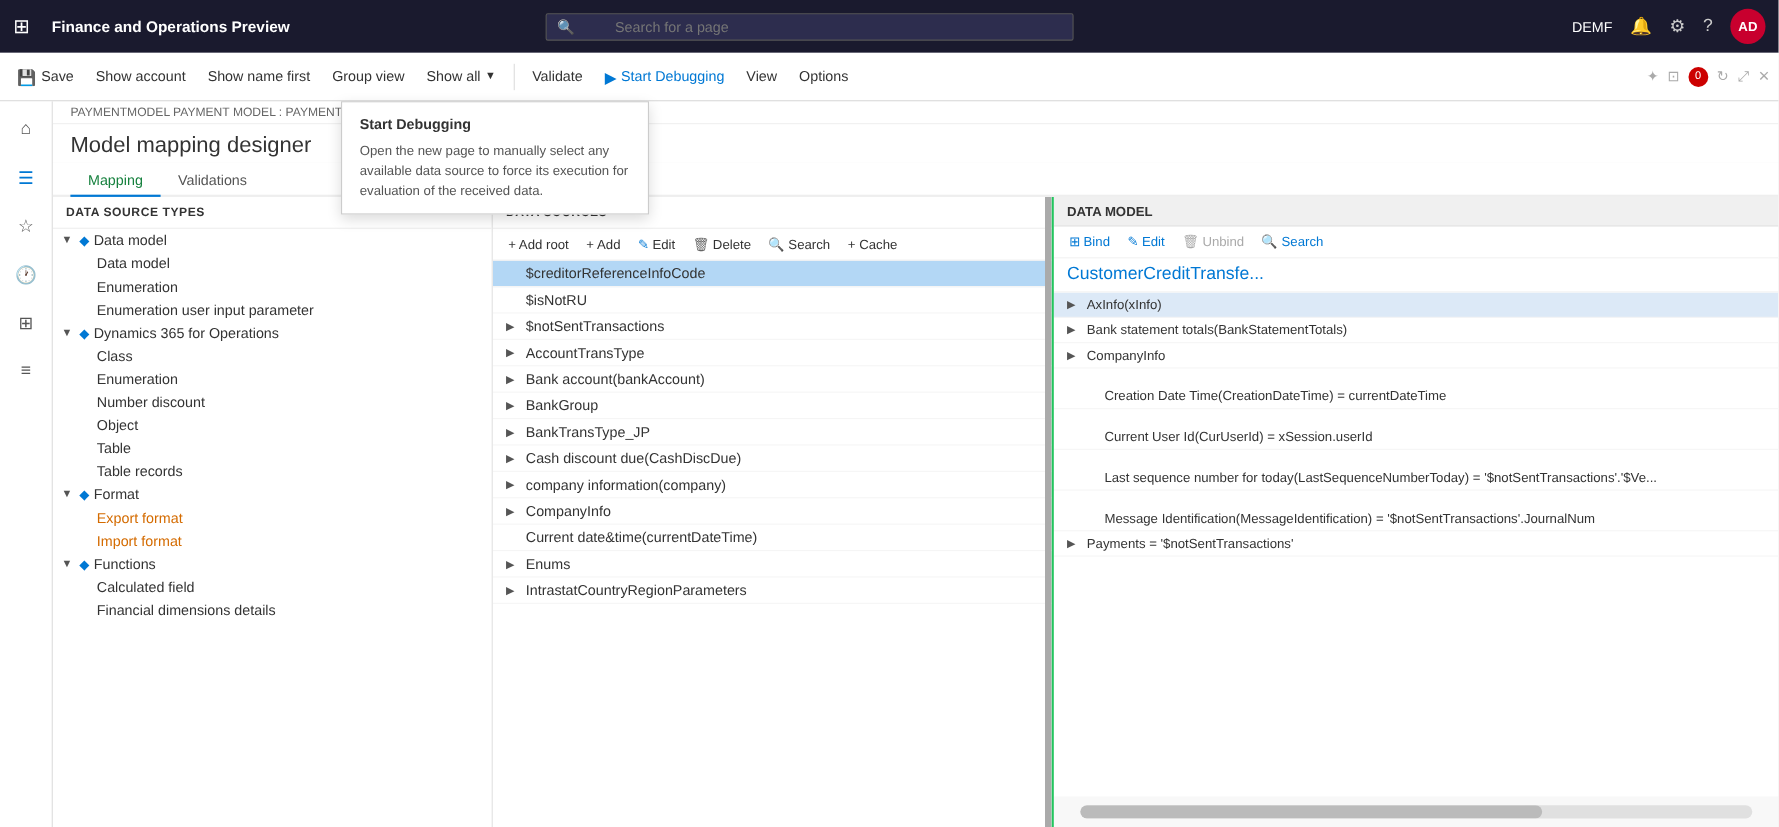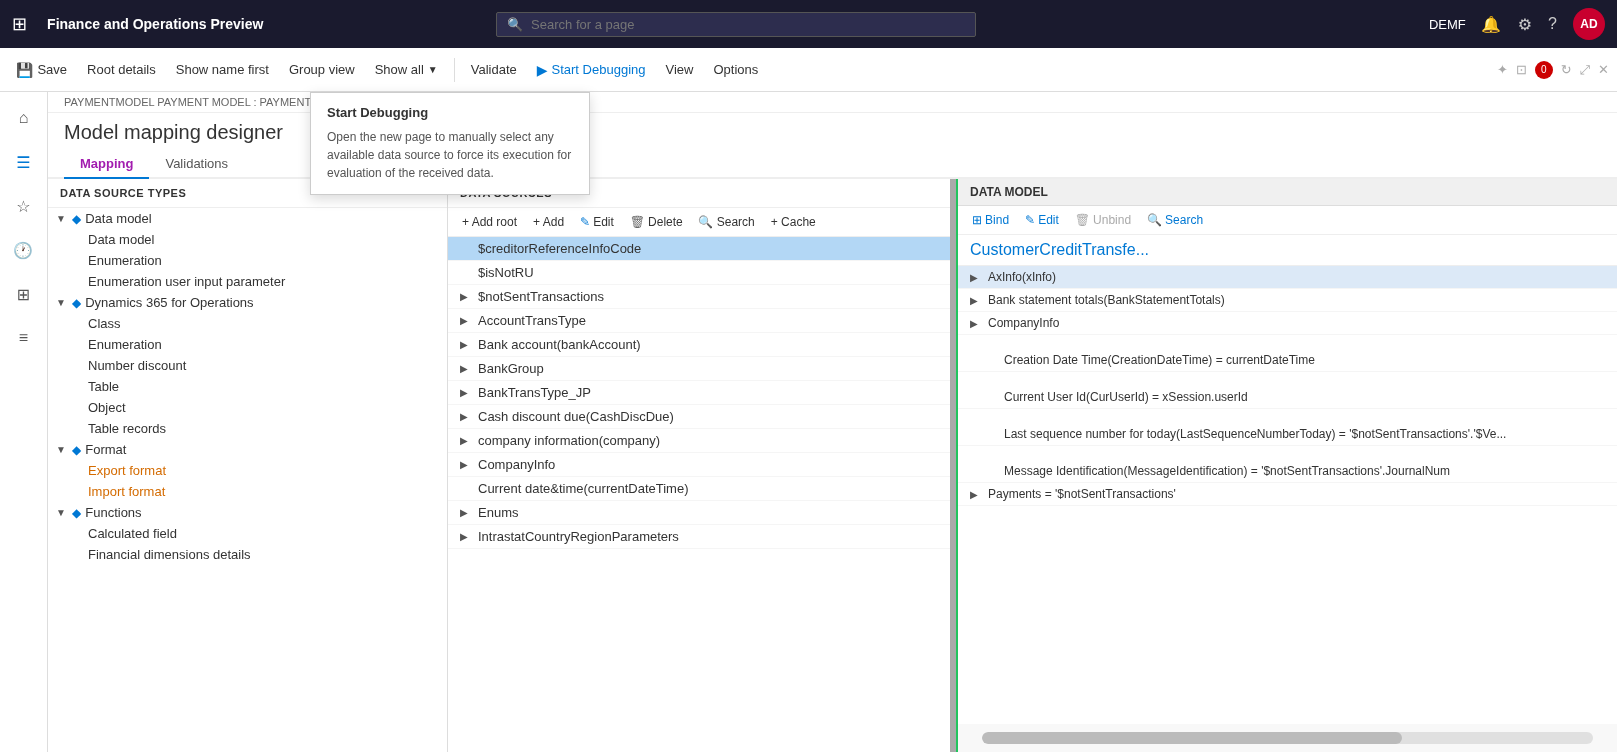--- a/index.html
+++ b/index.html
@@ -30,20 +30,21 @@
       color: #ccc;
       gap: 8px;
     }
     .top-bar .search-bar input {
       background: transparent;
       border: none;
       outline: none;
       color: #a3a3a3;
       font-size: 13px;
       width: 100%;
+      margin-left: 28px;
     }
     .top-bar .top-right {
       display: flex;
       align-items: center;
       gap: 16px;
       margin-left: auto;
     }
     .top-bar .top-right .user-name { font-size: 13px; }
     .top-bar .top-right .icon-btn { font-size: 16px; cursor: pointer; color: #ccc; }
     .avatar {
@@ -154,21 +155,21 @@
       border-bottom: 2px solid #eee;
     }
     .tab {
       padding: 8px 16px 6px;
       cursor: pointer;
       font-size: 13px;
       color: #555;
       border-bottom: 2px solid transparent;
       margin-bottom: -2px;
     }
-    .tab.active { color: #a21caf; border-bottom-color: #0078d4; font-weight: 700; }
+    .tab.active { color: #15803d; border-bottom-color: #0078d4; font-weight: 400; }
 
     
     .panels {
       display: flex;
       flex: 1;
       overflow: hidden;
     }
 
     
     .left-panel {
@@ -313,21 +314,21 @@
     <div class="avatar">AD</div>
   </div>
 </div>
 
 <div class="toolbar">
   <button class="toolbar-btn">
     <span class="btn-icon">💾</span>
     <span>Save</span>
   </button>
   <button class="toolbar-btn">
-    <span>Root details</span>
+    <span>Show account</span>
   </button>
   <button class="toolbar-btn">
     <span>Show name first</span>
   </button>
   <button class="toolbar-btn">
     <span>Group view</span>
   </button>
   <button class="toolbar-btn">
     <span>Show all</span>
     <span style="font-size:10px;">▼</span>
@@ -418,25 +419,25 @@
           <div class="tree-item child-1">
             <span class="expand-icon"></span>
             <span>Enumeration</span>
           </div>
           <div class="tree-item child-1">
             <span class="expand-icon"></span>
             <span>Number discount</span>
           </div>
           <div class="tree-item child-1">
             <span class="expand-icon"></span>
+            <span>Object</span>
+          </div>
+          <div class="tree-item child-1">
+            <span class="expand-icon"></span>
             <span>Table</span>
-          </div>
-          <div class="tree-item child-1">
-            <span class="expand-icon"></span>
-            <span>Object</span>
           </div>
           <div class="tree-item child-1">
             <span class="expand-icon"></span>
             <span>Table records</span>
           </div>
 
           <div class="tree-item">
             <span class="expand-icon">▼</span>
             <span class="item-icon">◆</span>
             <span>Format</span>

